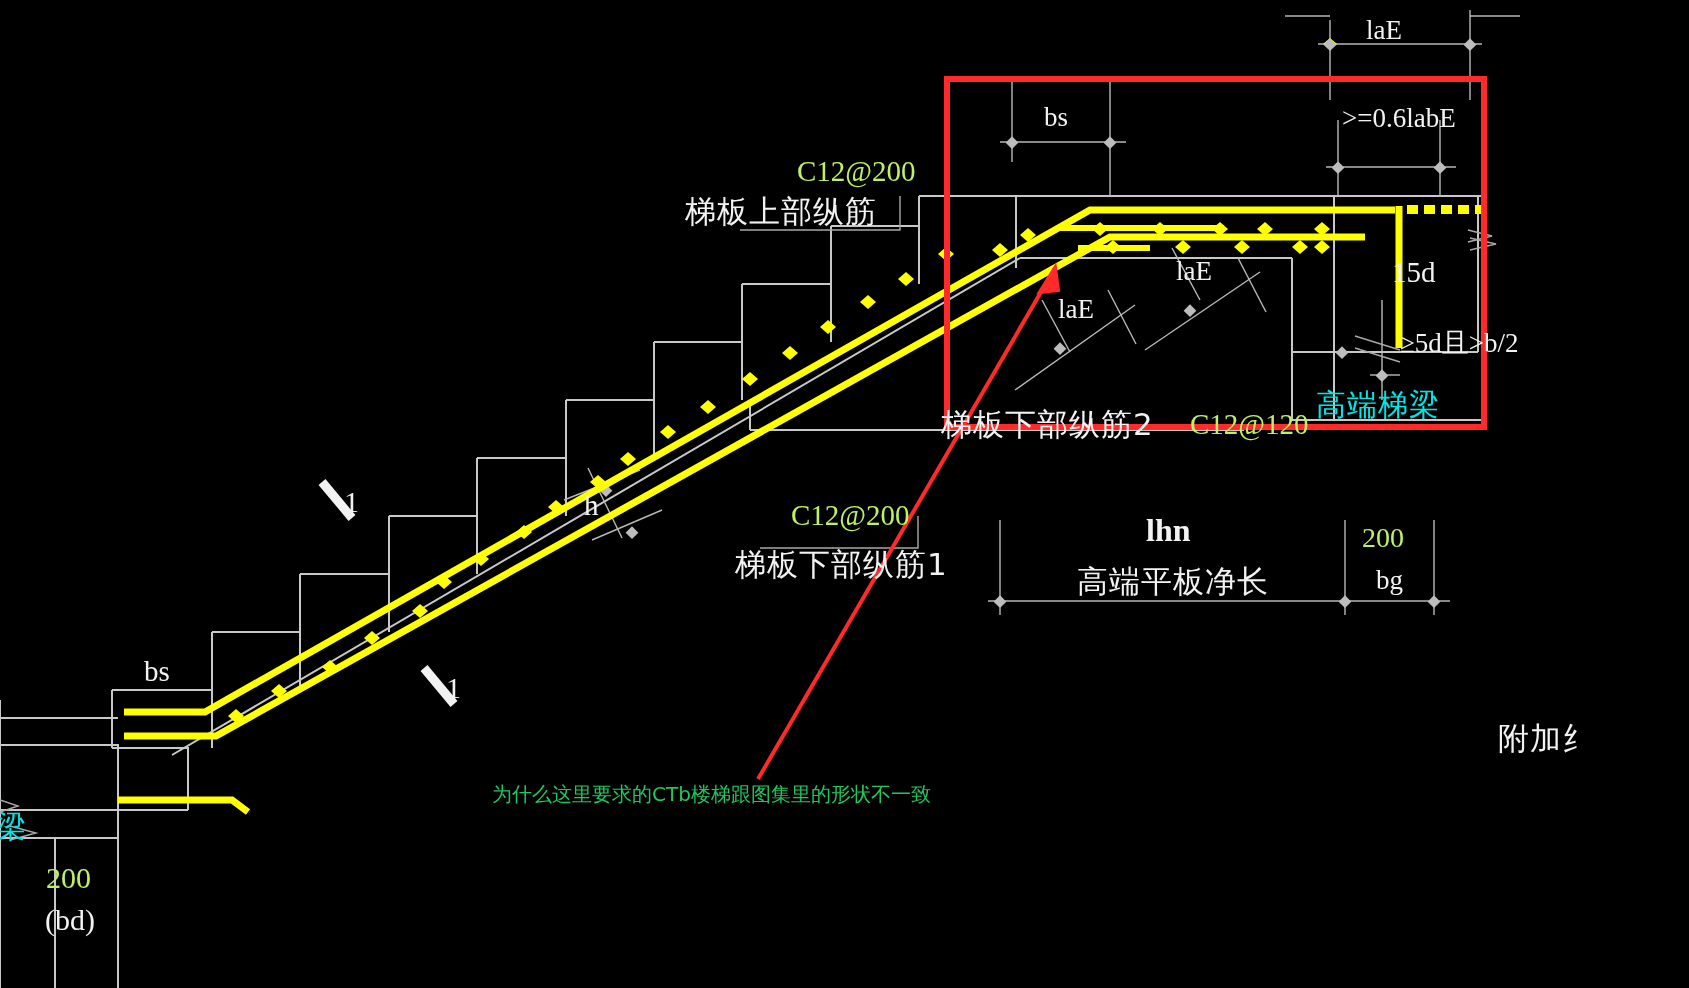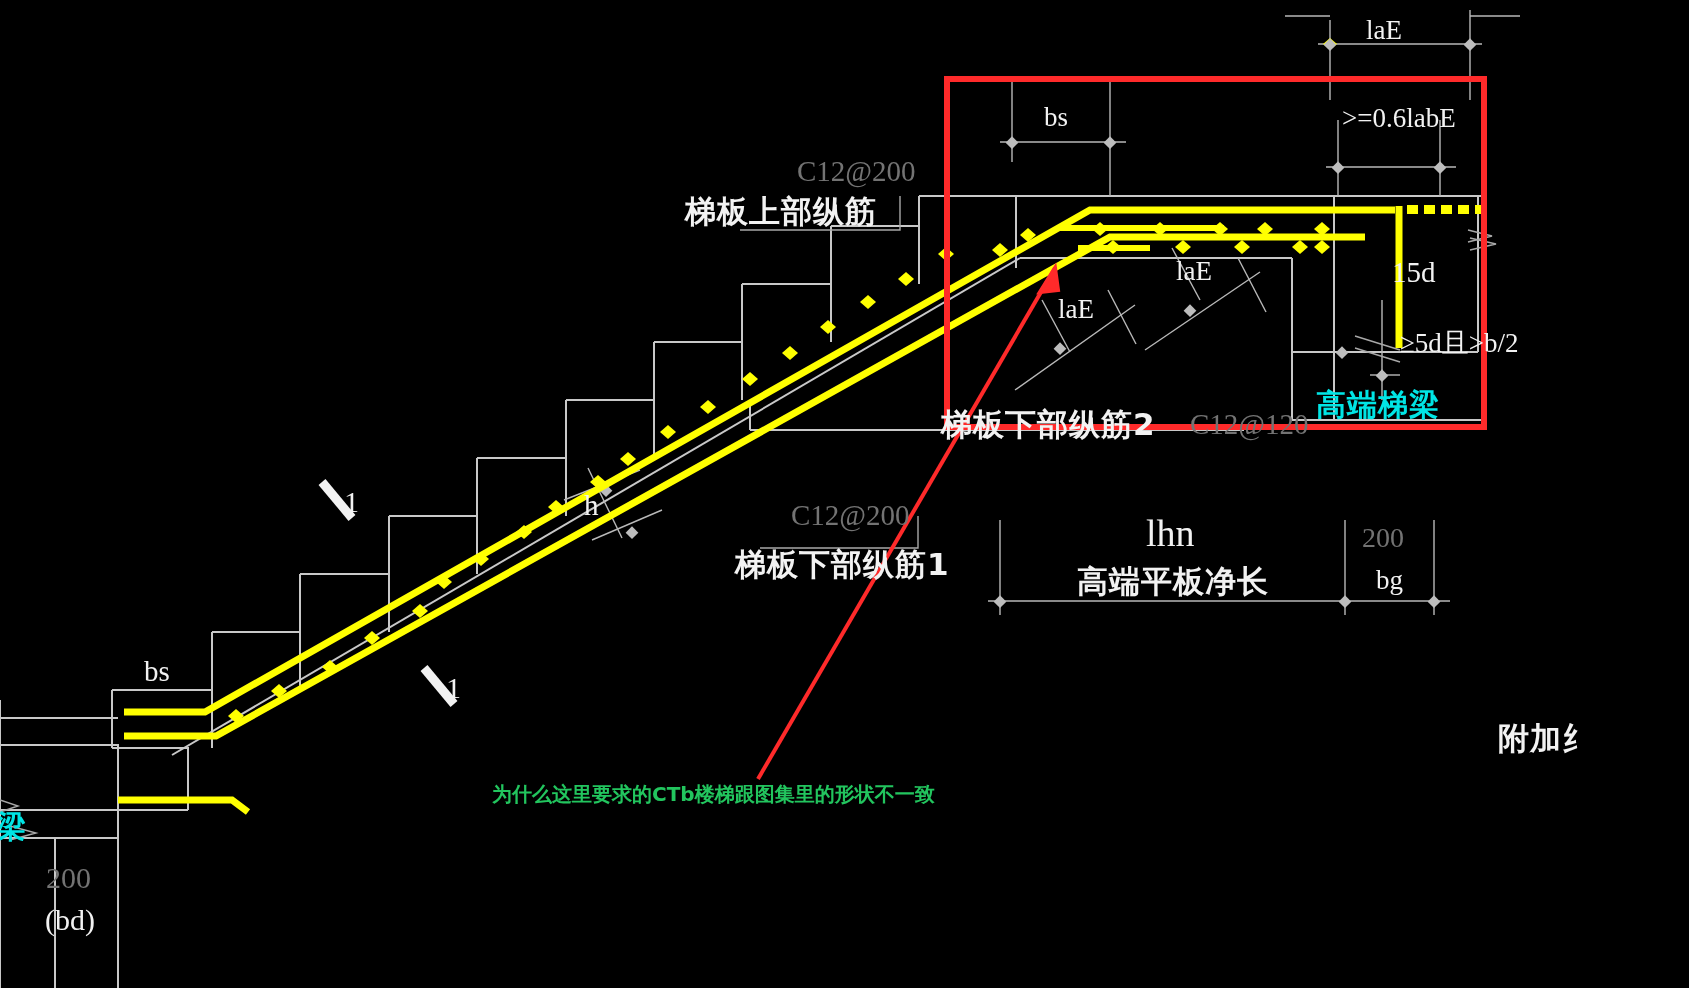--- a/index.html
+++ b/index.html
@@ -2,25 +2,25 @@
 <html><head>
 <meta charset="utf-8">
 <style>
   html,body{margin:0;padding:0;background:#000;}
   body{width:1689px;height:988px;overflow:hidden;
        font-family:"Liberation Serif","DejaVu Serif",serif;}
   #stage{position:relative;width:1689px;height:988px;background:#000;}
   svg.layer{position:absolute;left:0;top:0;width:1689px;height:988px;}
   .lbl{position:absolute;white-space:nowrap;line-height:1;}
   .w{color:#f2f2f2;}
-  .g{color:#737373;}
+  .g{color:#bef264;}
   .c{color:#00e5e5;}
   .r{color:#22c55e;}
   .lat{font-family:"Liberation Serif","DejaVu Serif",serif;}
-  .cjk{font-family:"DejaVu Sans","Liberation Sans",sans-serif;font-weight:700;}
+  .cjk{font-family:"DejaVu Sans","Liberation Sans",sans-serif;font-weight:400;}
 </style>
 </head>
 <body>
 
 <div id="stage">
 
   <svg class="layer" viewBox="0 0 1689 988" preserveAspectRatio="none">
     <defs>
       <style>
         .ln{stroke:#c8c8c8;stroke-width:2;fill:none;}
@@ -237,21 +237,21 @@
   <div class="lbl w lat" style="left:1400px;top:330px;font-size:27px;">≥5d且&gt;b/2</div>
 
   <div class="lbl c cjk" style="left:1316px;top:390px;font-size:30px;letter-spacing:1px;">高端梯梁</div>
 
   <div class="lbl w cjk" style="left:941px;top:409px;font-size:31px;letter-spacing:1px;">梯板下部纵筋2</div>
   <div class="lbl g lat" style="left:1190px;top:410px;font-size:29px;">C12@120</div>
 
   <div class="lbl g lat" style="left:791px;top:501px;font-size:29px;">C12@200</div>
   <div class="lbl w cjk" style="left:735px;top:549px;font-size:31px;letter-spacing:1px;">梯板下部纵筋1</div>
 
-  <div class="lbl w lat" style="left:1146px;top:514px;font-size:38px;">lhn</div>
+  <div class="lbl w lat" style="left:1146px;top:514px;font-size:32px;font-weight:bold;">lhn</div>
   <div class="lbl g lat" style="left:1362px;top:524px;font-size:28px;">200</div>
   <div class="lbl w lat" style="left:1376px;top:567px;font-size:27px;">bg</div>
   <div class="lbl w cjk" style="left:1077px;top:566px;font-size:31px;letter-spacing:1px;">高端平板净长</div>
 
   <div class="lbl w lat" style="left:584px;top:491px;font-size:29px;">h</div>
 
   <div class="lbl w lat" style="left:144px;top:657px;font-size:29px;">bs</div>
 
   <div class="lbl w lat" style="left:344px;top:487px;font-size:30px;">1</div>
   <div class="lbl w lat" style="left:446px;top:673px;font-size:30px;">1</div>

